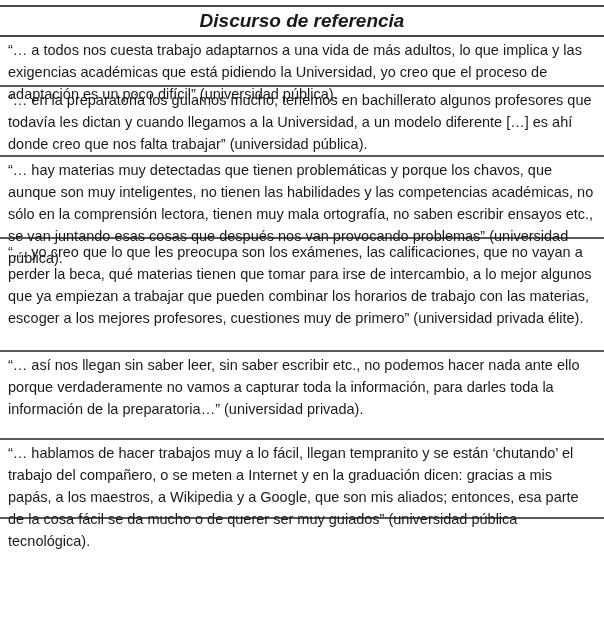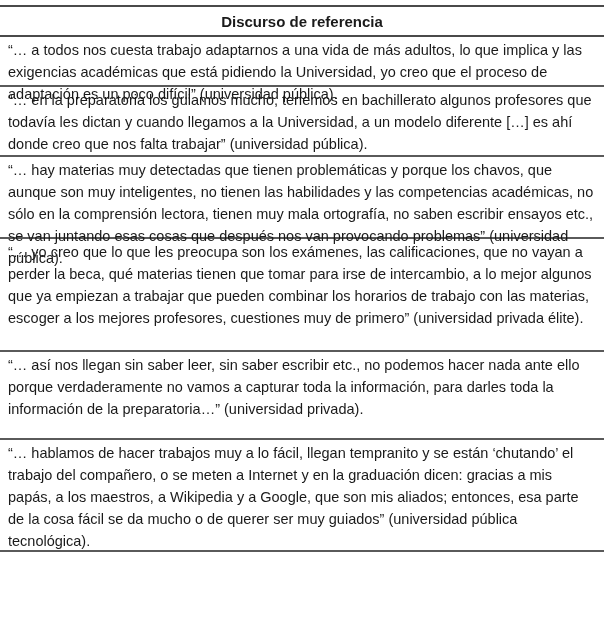--- a/index.html
+++ b/index.html
@@ -7,34 +7,34 @@
   .table {
     position: absolute; left: 0; top: 5px; width: 604px;
     border-top: 2px solid #4a4a4a;
     font-family: "Liberation Sans", sans-serif;
     color: #1a1a1a;
   }
   .header {
     height: 28px;
     border-bottom: 2px solid #4a4a4a;
     display: flex; align-items: center; justify-content: center;
-    font-weight: bold; font-size: 15px;
+    font-weight: bold; font-size: 19px; font-style: italic;
   }
   .row {
     border-bottom: 2px solid #5a5a5a;
     padding: 2px 6px 3px 8px;
     font-size: 14.5px;
     line-height: 22px;
     box-sizing: border-box;
   }
 </style>
 </head>
 <body>
 
 <div class="table">
   <div class="header">Discurso de referencia</div>
   <div class="row" style="height:50px">“… a todos nos cuesta trabajo adaptarnos a una vida de más adultos, lo que implica y las exigencias académicas que está pidiendo la Universidad, yo creo que el proceso de adaptación es un poco difícil” (universidad pública).</div>
   <div class="row" style="height:70px">“… en la preparatoria los guiamos mucho, tenemos en bachillerato algunos profesores que todavía les dictan y cuando llegamos a la Universidad, a un modelo diferente […] es ahí donde creo que nos falta trabajar” (universidad pública).</div>
   <div class="row" style="height:82px">“… hay materias muy detectadas que tienen problemáticas y porque los chavos, que aunque son muy inteligentes, no tienen las habilidades y las competencias académicas, no sólo en la comprensión lectora, tienen muy mala ortografía, no saben escribir ensayos etc., se van juntando esas cosas que después nos van provocando problemas” (universidad pública).</div>
   <div class="row" style="height:113px">“… yo creo que lo que les preocupa son los exámenes, las calificaciones, que no vayan a perder la beca, qué materias tienen que tomar para irse de intercambio, a lo mejor algunos que ya empiezan a trabajar que pueden combinar los horarios de trabajo con las materias, escoger a los mejores profesores, cuestiones muy de primero” (universidad privada élite).</div>
   <div class="row" style="height:88px">“… así nos llegan sin saber leer, sin saber escribir etc., no podemos hacer nada ante ello porque verdaderamente no vamos a capturar toda la información, para darles toda la información de la preparatoria…” (universidad privada).</div>
-  <div class="row" style="height:112px">“… hablamos de hacer trabajos muy a lo fácil, llegan tempranito y se están ‘chutando’ el trabajo del compañero, o se meten a Internet y en la graduación dicen: gracias a mis papás, a los maestros, a Wikipedia y a Google, que son mis aliados; entonces, esa parte de la cosa fácil se da mucho o de querer ser muy guiados” (universidad pública tecnológica).</div>
+  <div class="row" style="height:79px">“… hablamos de hacer trabajos muy a lo fácil, llegan tempranito y se están ‘chutando’ el trabajo del compañero, o se meten a Internet y en la graduación dicen: gracias a mis papás, a los maestros, a Wikipedia y a Google, que son mis aliados; entonces, esa parte de la cosa fácil se da mucho o de querer ser muy guiados” (universidad pública tecnológica).</div>
 </div>
 
 </body></html>

